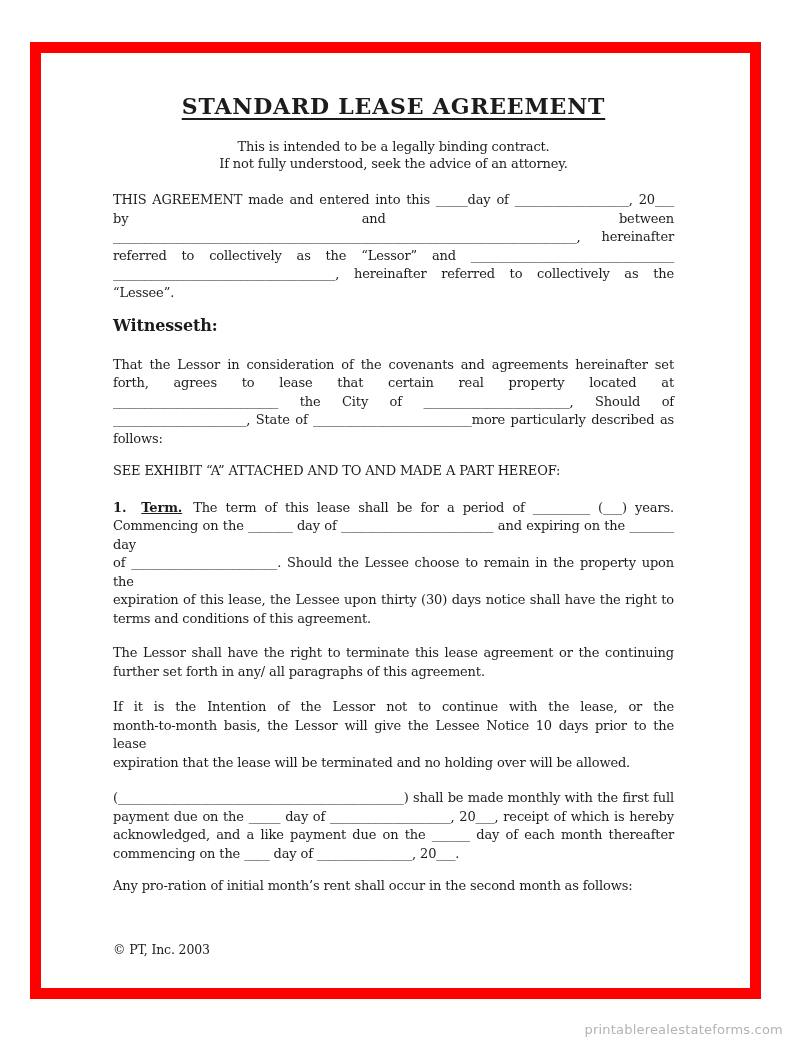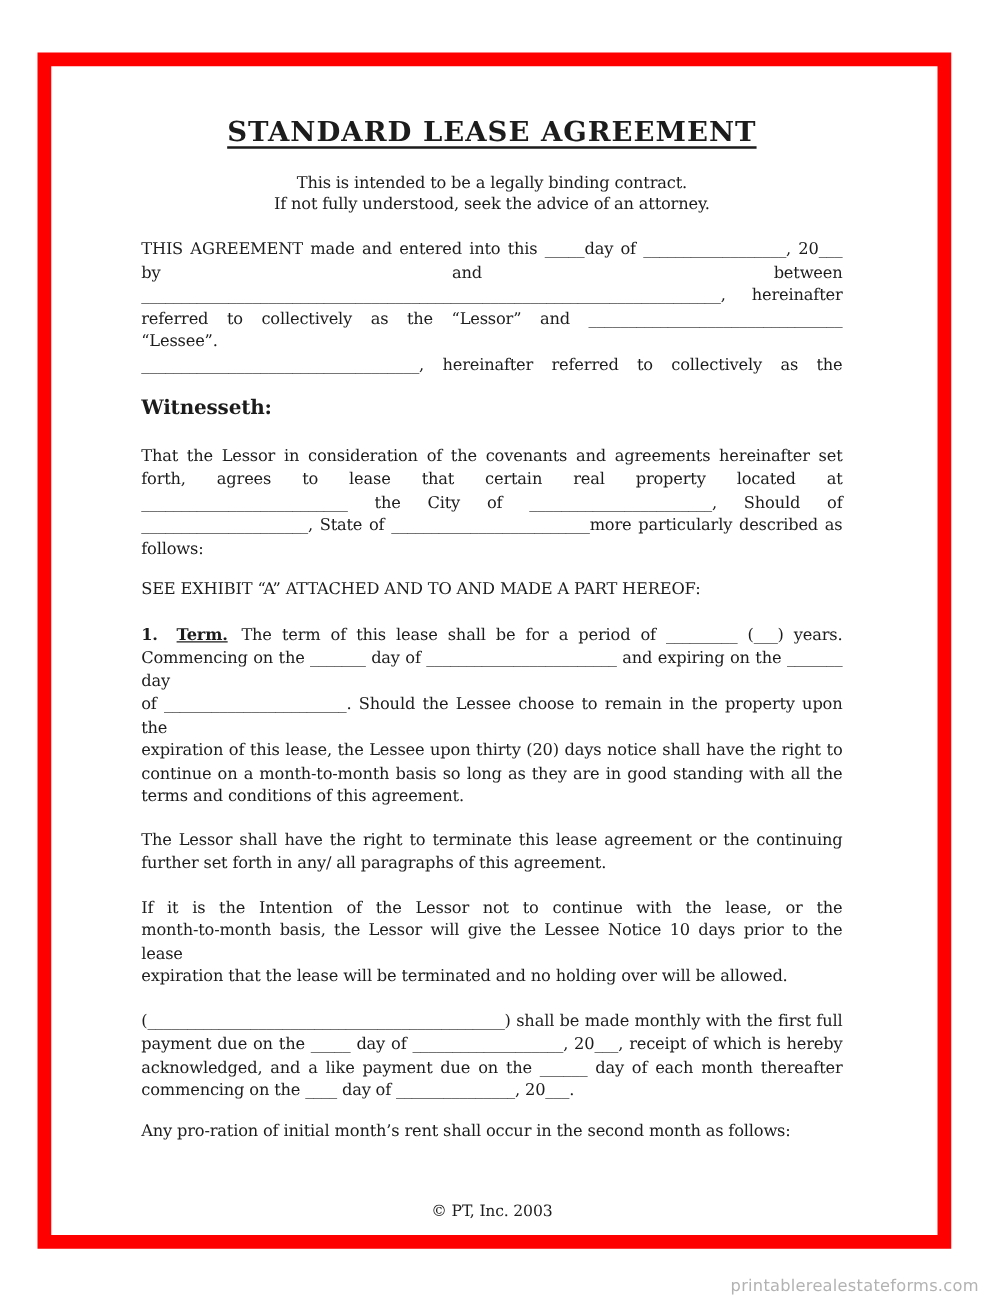--- a/index.html
+++ b/index.html
@@ -30,21 +30,21 @@
   .hb   { font-weight:bold; font-size:16px; }
   [data-name="intro-paragraph"]        { margin-top:19px; }
   [data-name="witnesseth-heading"]     { margin-top:15px; }
   [data-name="witnesseth-paragraph"]   { margin-top:19px; }
   [data-name="exhibit-line"]           { margin-top:14px; }
   [data-name="term-paragraph"]         { margin-top:18px; }
   [data-name="termination-paragraph"]  { margin-top:16px; }
   [data-name="intention-paragraph"]    { margin-top:17px; }
   [data-name="rent-paragraph"]         { margin-top:17px; }
   [data-name="proration-paragraph"]    { margin-top:14px; }
-  .copyright { margin-top:45px; text-align:center; font-size:12.5px; }
+  .copyright { margin-top:45px; text-align:left; font-size:12.5px; }
   .pagenum   { margin-top:1px; text-align:center; font-weight:bold; font-size:12.5px; }
   .watermark {
     position:absolute; right:8px; bottom:5px;
     font-family:"DejaVu Sans","Liberation Sans",sans-serif;
     font-size:13px; color:#b3b3b3; letter-spacing:0.2px;
   }
 </style>
 </head>
 <body>
 
@@ -58,42 +58,41 @@
       <div data-name="subtitle-line-1">This is intended to be a legally binding contract.</div>
       <div data-name="subtitle-line-2">If not fully understood, seek the advice of an attorney.</div>
     </div>
 
     <div data-name="document-blocks">
         <div data-name="intro-paragraph">
           <div class="jline" data-name="paragraph-line"><span data-name="text-segment">THIS AGREEMENT made and entered into this _____day of __________________, 20___</span></div>
           <div class="jline" data-name="paragraph-line"><span data-name="text-segment">by and between</span></div>
           <div class="jline" data-name="paragraph-line"><span data-name="text-segment">_________________________________________________________________________, hereinafter</span></div>
           <div class="jline" data-name="paragraph-line"><span data-name="text-segment">referred to collectively as the “Lessor” and ________________________________</span></div>
+          <div class="jline" data-name="paragraph-line"><span data-name="text-segment">___________________________________, hereinafter referred to collectively as the</span></div>
           <div class="jline last" data-name="paragraph-line"><span data-name="text-segment">“Lessee”.</span></div>
-          <div class="jline" data-name="paragraph-line"><span data-name="text-segment">___________________________________, hereinafter referred to collectively as the</span></div>
         </div>
         <div data-name="witnesseth-heading">
           <div class="jline last" data-name="paragraph-line"><span class="hb" data-name="text-segment">Witnesseth:</span></div>
         </div>
         <div data-name="witnesseth-paragraph">
           <div class="jline" data-name="paragraph-line"><span data-name="text-segment">That the Lessor in consideration of the covenants and agreements hereinafter set</span></div>
           <div class="jline" data-name="paragraph-line"><span data-name="text-segment">forth, agrees to lease that certain real property located at</span></div>
           <div class="jline" data-name="paragraph-line"><span data-name="text-segment">__________________________ the City of _______________________, Should of</span></div>
           <div class="jline" data-name="paragraph-line"><span data-name="text-segment">_____________________, State of _________________________more particularly described as</span></div>
           <div class="jline last" data-name="paragraph-line"><span data-name="text-segment">follows:</span></div>
         </div>
         <div data-name="exhibit-line">
           <div class="jline last" data-name="paragraph-line"><span data-name="text-segment">SEE EXHIBIT “A” ATTACHED AND TO AND MADE A PART HEREOF:</span></div>
         </div>
         <div data-name="term-paragraph">
           <div class="jline" data-name="paragraph-line"><span class="num" data-name="text-segment">1.</span><span class="lbl" data-name="text-segment">Term.</span><span data-name="text-segment">The term of this lease shall be for a period of _________ (___) years.</span></div>
           <div class="jline" data-name="paragraph-line"><span data-name="text-segment">Commencing on the _______ day of ________________________ and expiring on the _______ day</span></div>
           <div class="jline" data-name="paragraph-line"><span data-name="text-segment">of _______________________. Should the Lessee choose to remain in the property upon the</span></div>
-          <div class="jline" data-name="paragraph-line"><span data-name="text-segment">expiration of this lease, the Lessee upon thirty (20) days notice shall have the right to</span></div>
-          <div class="jline" data-name="paragraph-line"><span data-name="text-segment">continue on a month-to-month basis so long as they are in good standing with all the</span></div>
+          <div class="jline" data-name="paragraph-line"><span data-name="text-segment">expiration of this lease, the Lessee upon thirty (30) days notice shall have the right to</span></div>
           <div class="jline last" data-name="paragraph-line"><span data-name="text-segment">terms and conditions of this agreement.</span></div>
         </div>
         <div data-name="termination-paragraph">
           <div class="jline" data-name="paragraph-line"><span data-name="text-segment">The Lessor shall have the right to terminate this lease agreement or the continuing</span></div>
           <div class="jline last" data-name="paragraph-line"><span data-name="text-segment">further set forth in any/ all paragraphs of this agreement.</span></div>
         </div>
         <div data-name="intention-paragraph">
           <div class="jline" data-name="paragraph-line"><span data-name="text-segment">If it is the Intention of the Lessor not to continue with the lease, or the</span></div>
           <div class="jline" data-name="paragraph-line"><span data-name="text-segment">month-to-month basis, the Lessor will give the Lessee Notice 10 days prior to the lease</span></div>
           <div class="jline last" data-name="paragraph-line"><span data-name="text-segment">expiration that the lease will be terminated and no holding over will be allowed.</span></div>

